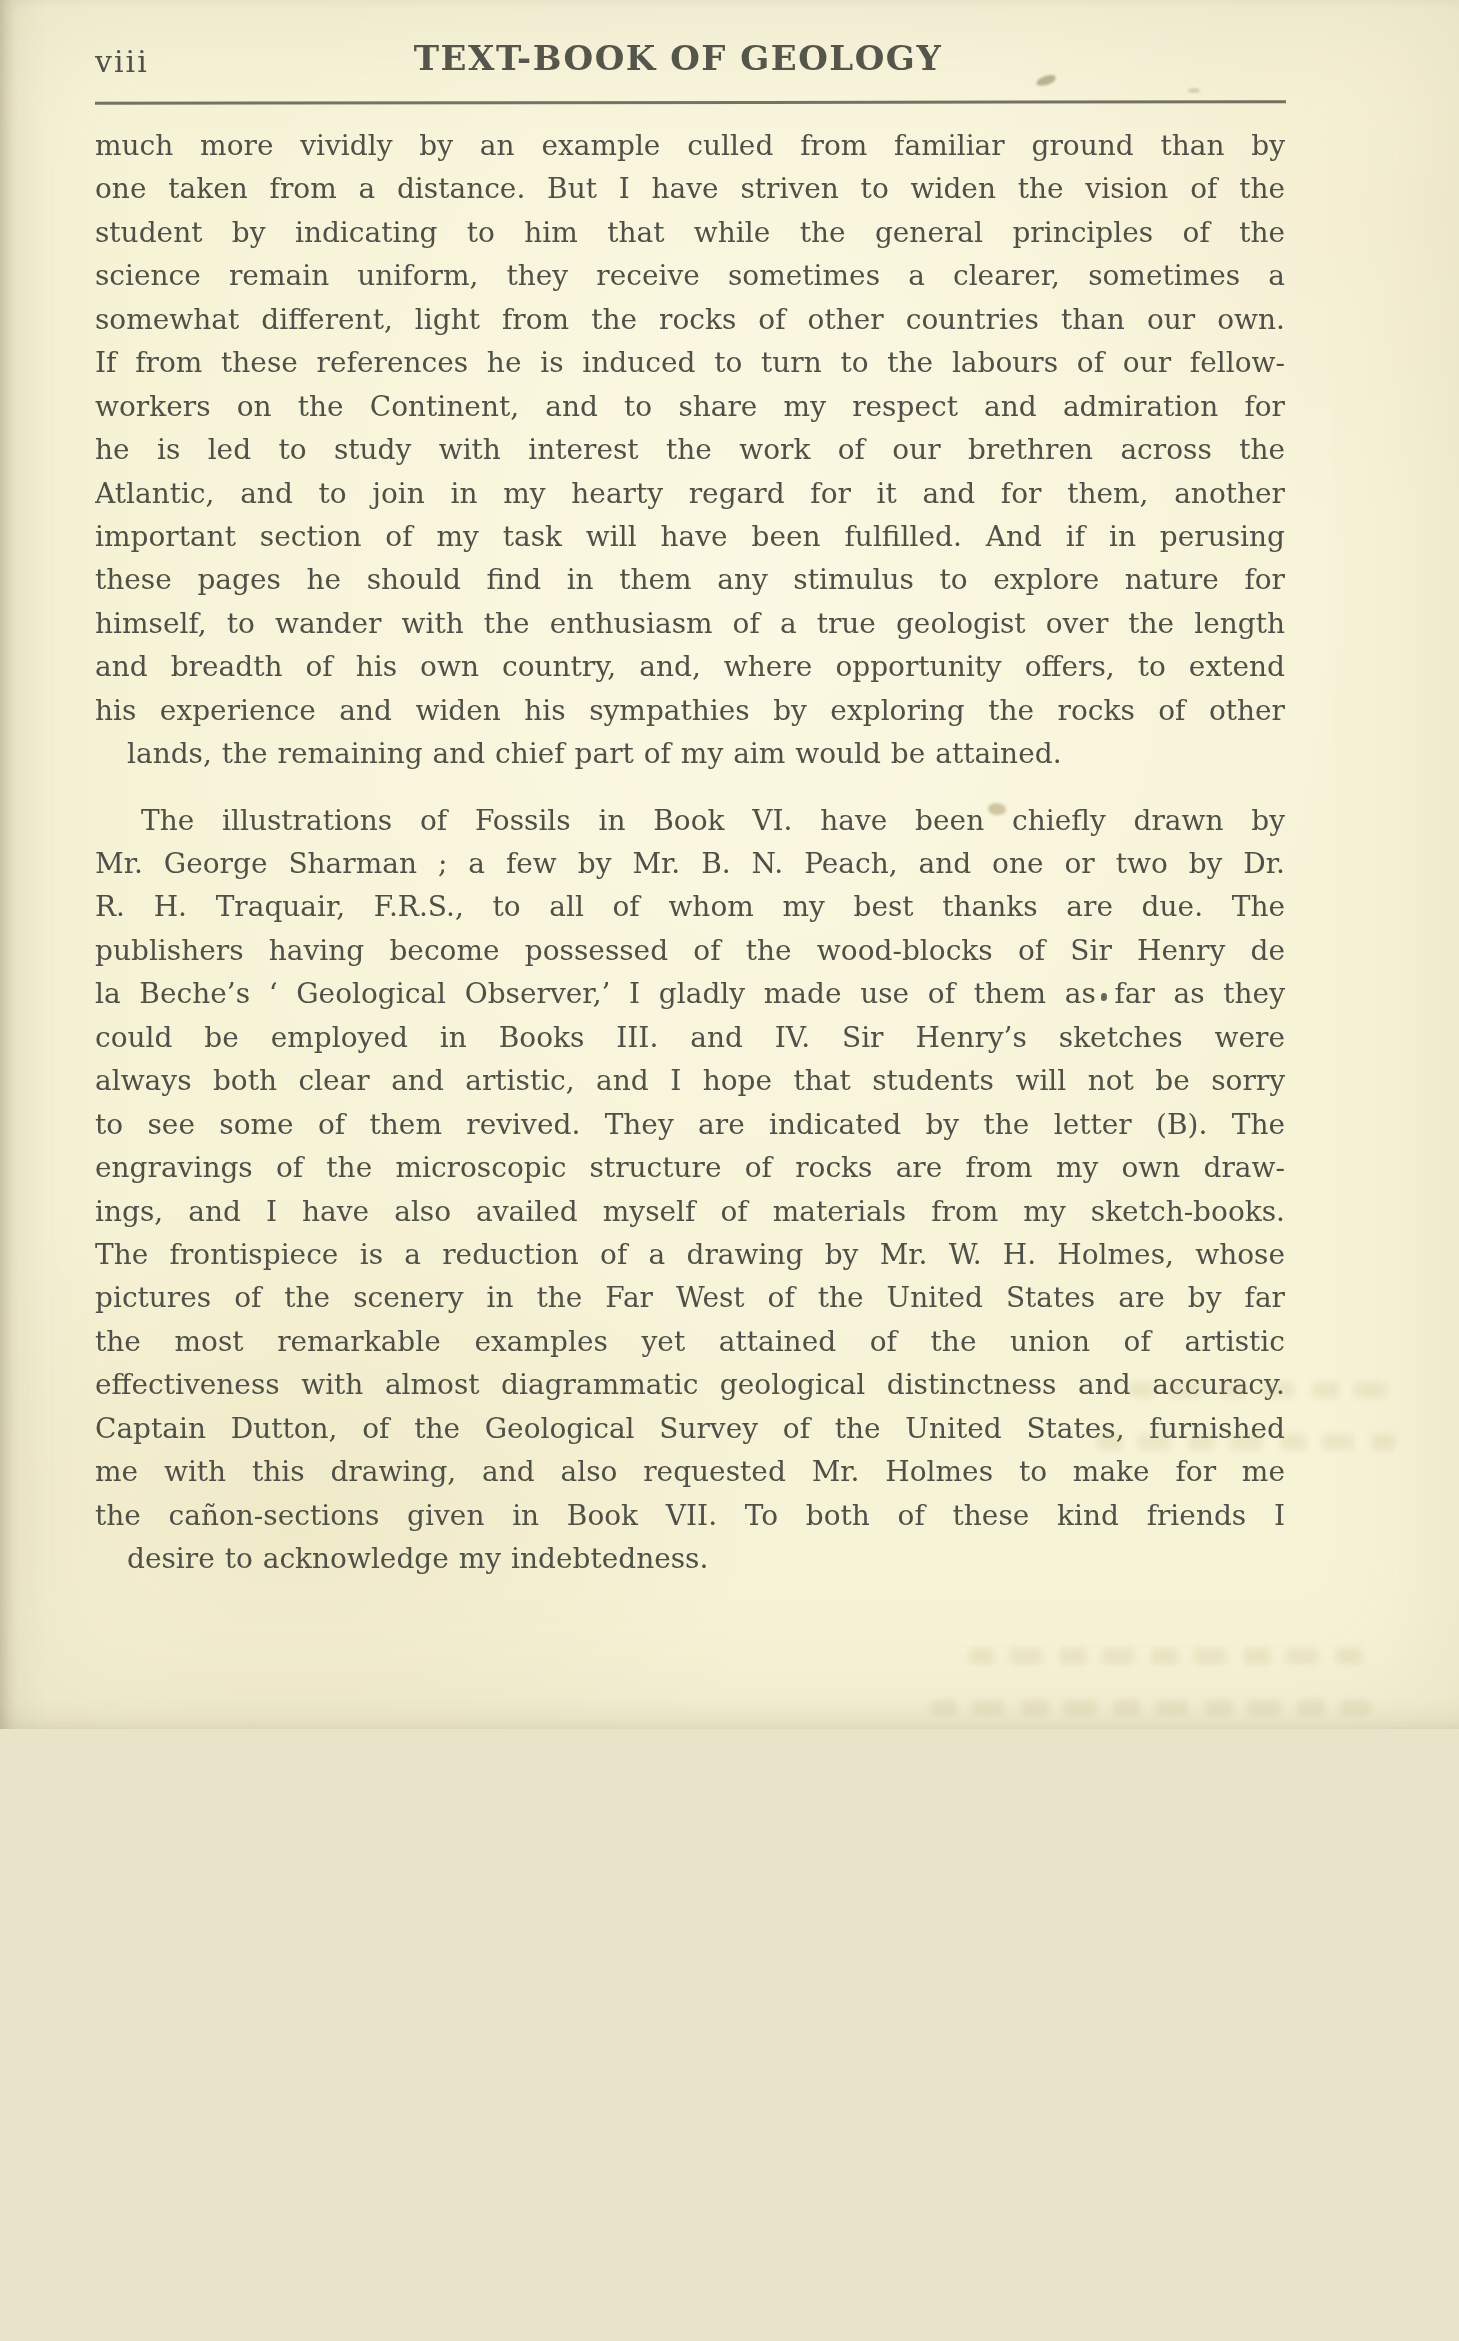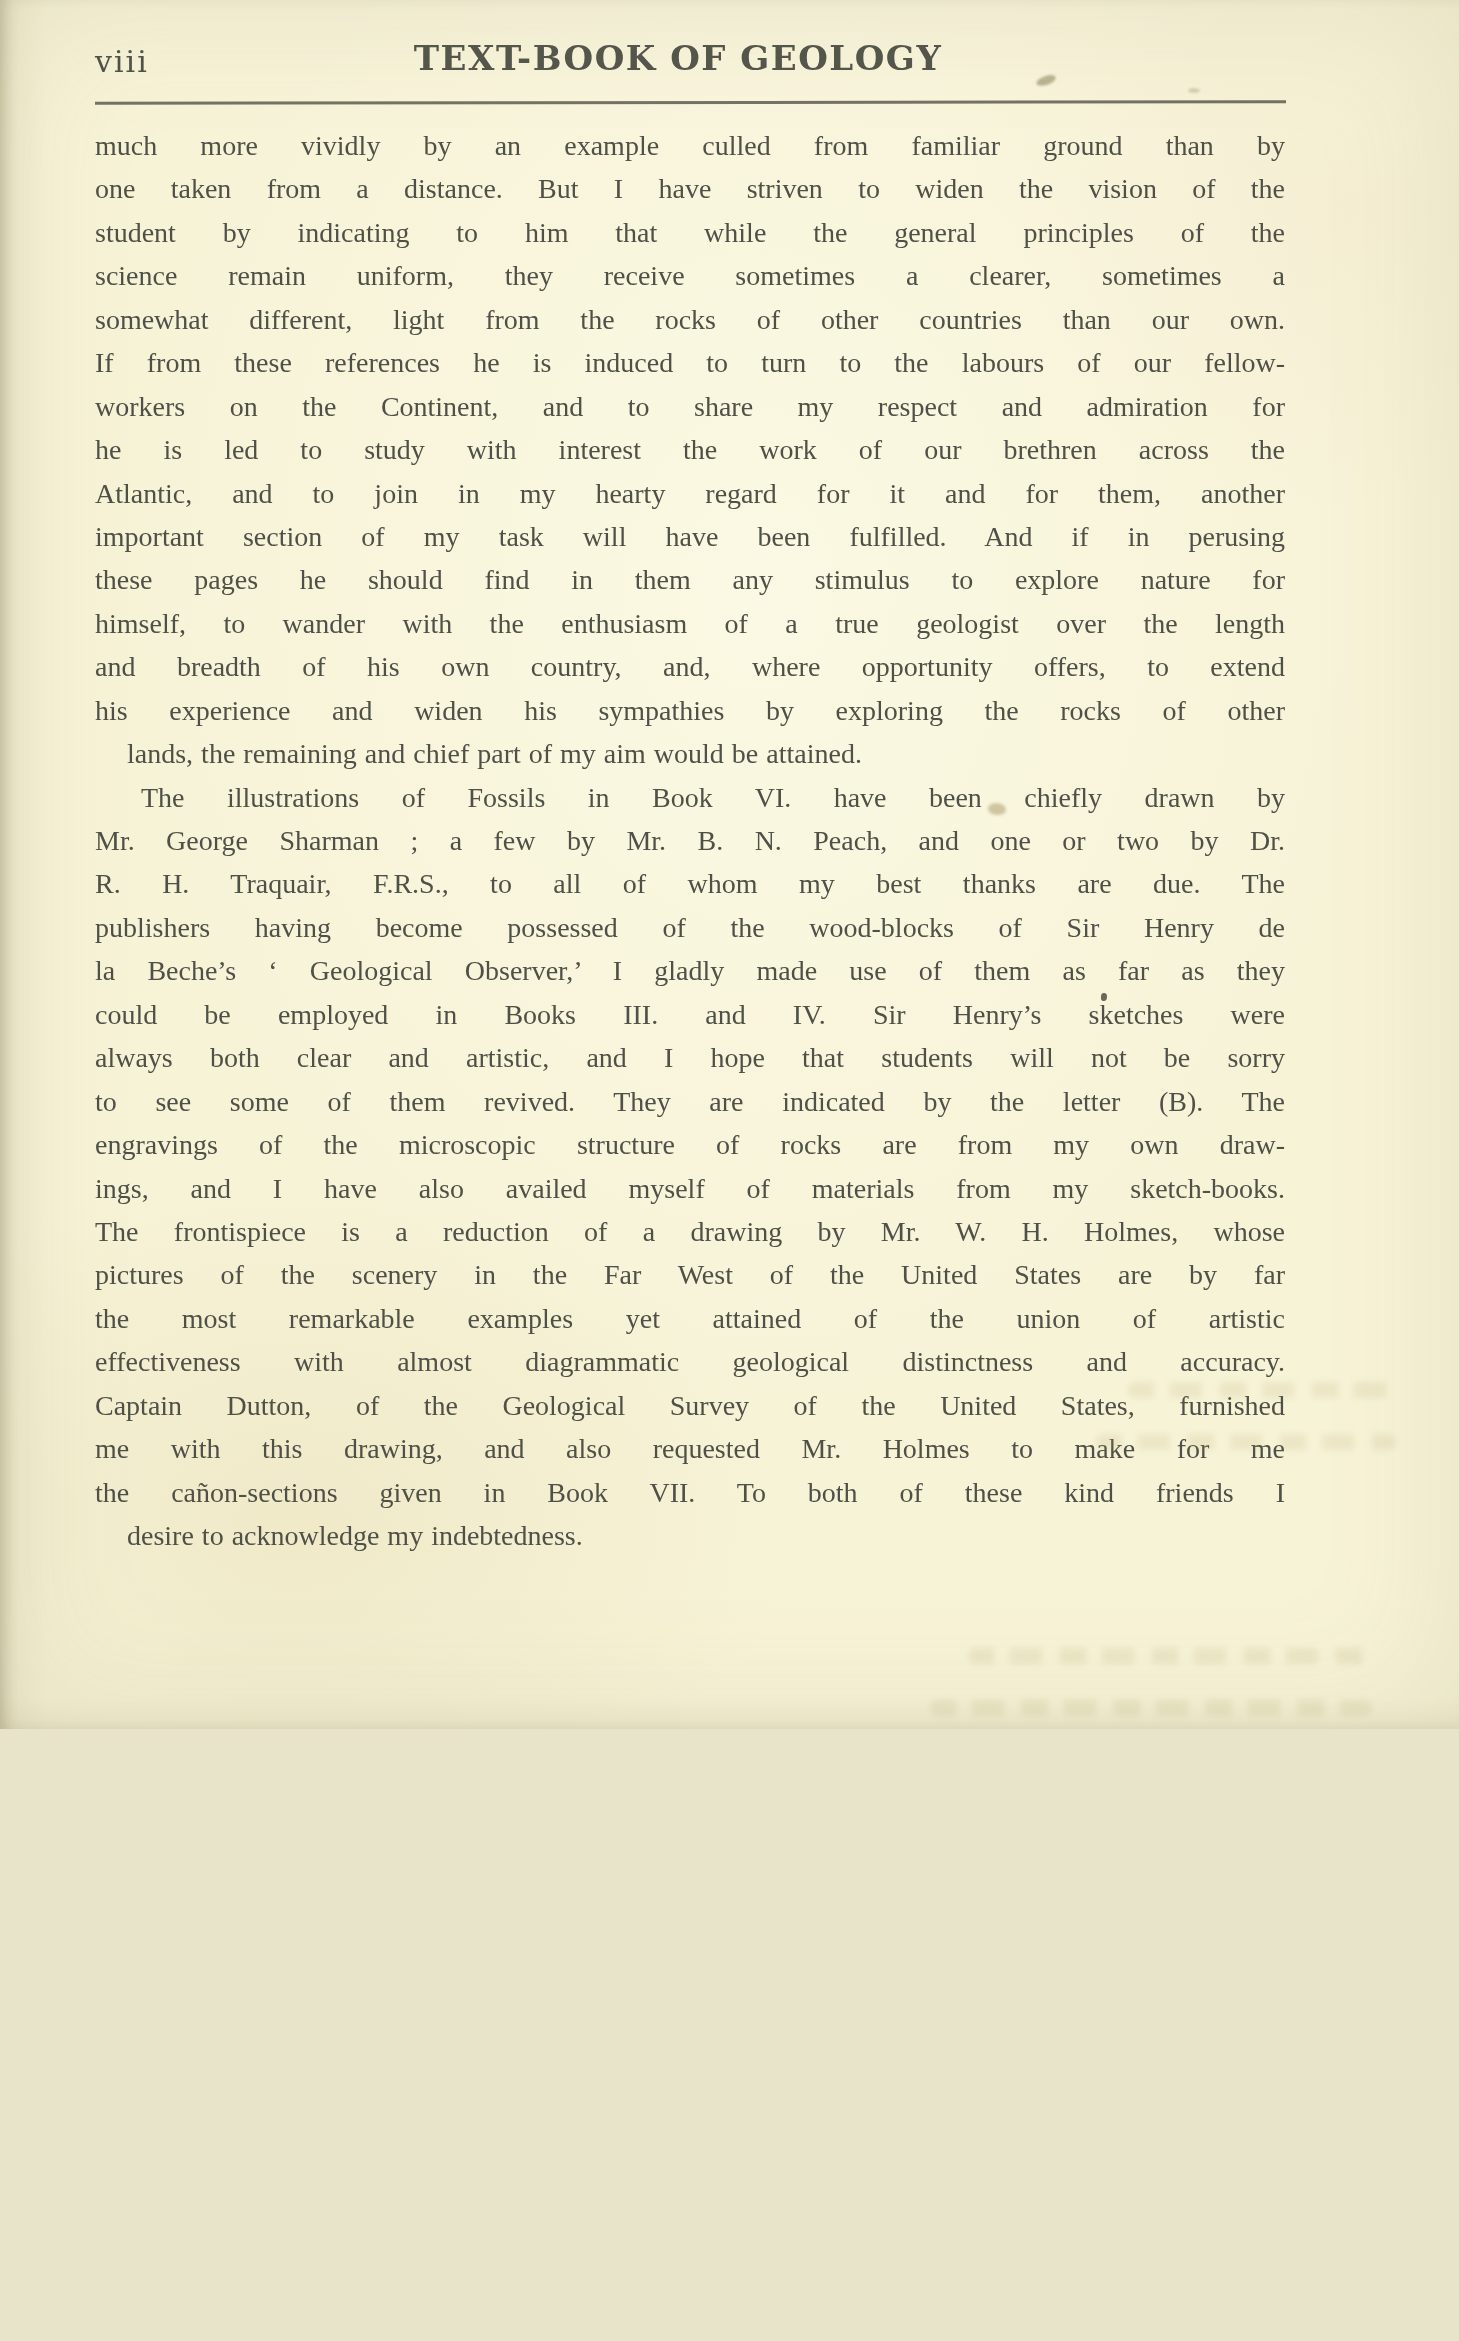--- a/index.html
+++ b/index.html
@@ -34,30 +34,29 @@
     transform:translateX(-12px);
   }
   .hdr-rule{
     position:absolute;left:95px;top:101px;width:1191px;height:3px;
     background:#5a5c51;opacity:.85;
     transform:rotate(-0.08deg);
   }
   .textblock{
     position:absolute;left:95px;top:124px;width:1190px;
     font-size:28px;
-    font-family:Liberation Serif, serif;
   }
   .ln{
     height:43.45px;line-height:43.45px;
     text-align:justify;text-align-last:justify;
     overflow:hidden;white-space:normal;
     word-spacing:1px;
   }
   .ln.end{text-align-last:left;margin-left:32px;}
-  .ln.indent{text-indent:46px;}
+  .ln.indent{text-indent:46px;margin-top:23px;}
   
   .speck{position:absolute;border-radius:50%;pointer-events:none;}
   .speck.dot-big{left:419px;top:1925px;width:9px;height:9px;background:#46463c;opacity:.9;}
   .speck.smudge-header{left:1036px;top:76px;width:20px;height:9px;border-radius:60% 40% 55% 45%;background:#87805a;opacity:.55;filter:blur(1px);transform:rotate(-15deg);}
   .speck.smudge-header2{left:1188px;top:88px;width:12px;height:5px;background:#9a9270;opacity:.35;filter:blur(1px);}
   .speck.smudge-attained{left:988px;top:803px;width:18px;height:12px;border-radius:50% 60% 45% 55%;background:#a08a58;opacity:.45;filter:blur(1.5px);}
   .speck.dot-as{left:1101px;top:993px;width:6px;height:8px;border-radius:50% 50% 60% 40%;background:#514e44;opacity:.85;}
   
   .ghost{position:absolute;pointer-events:none;filter:blur(3px);opacity:.16;}
   .ghost .row{

